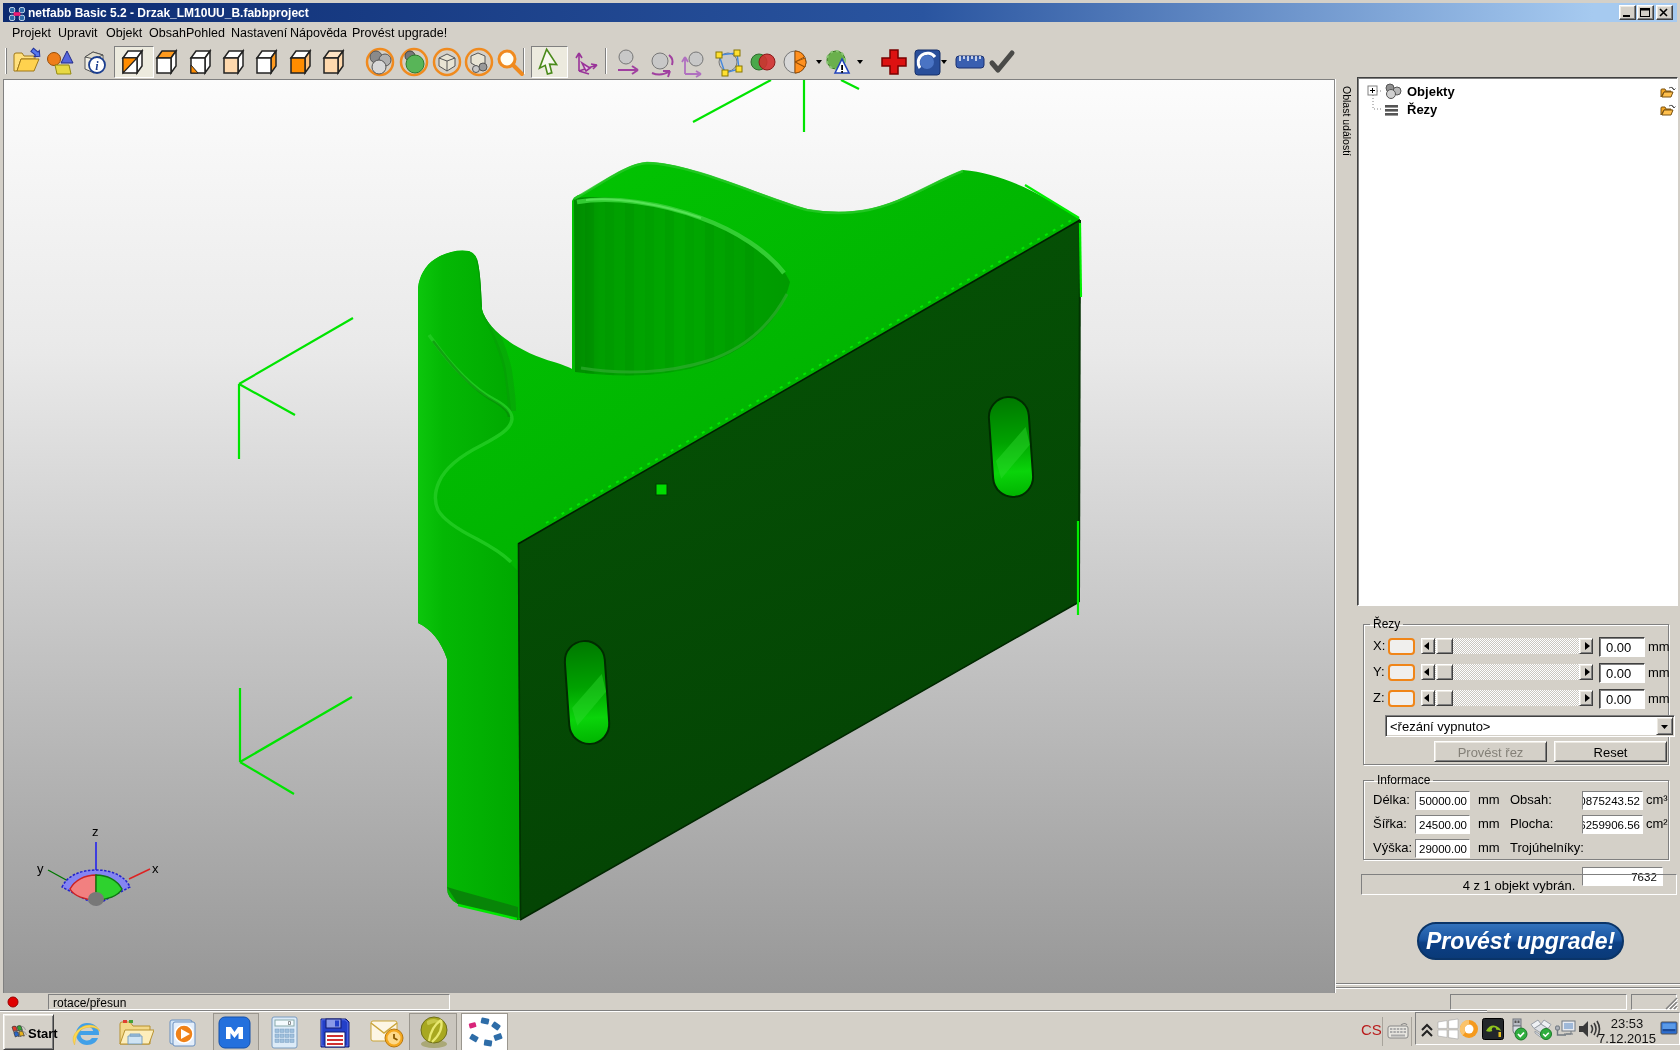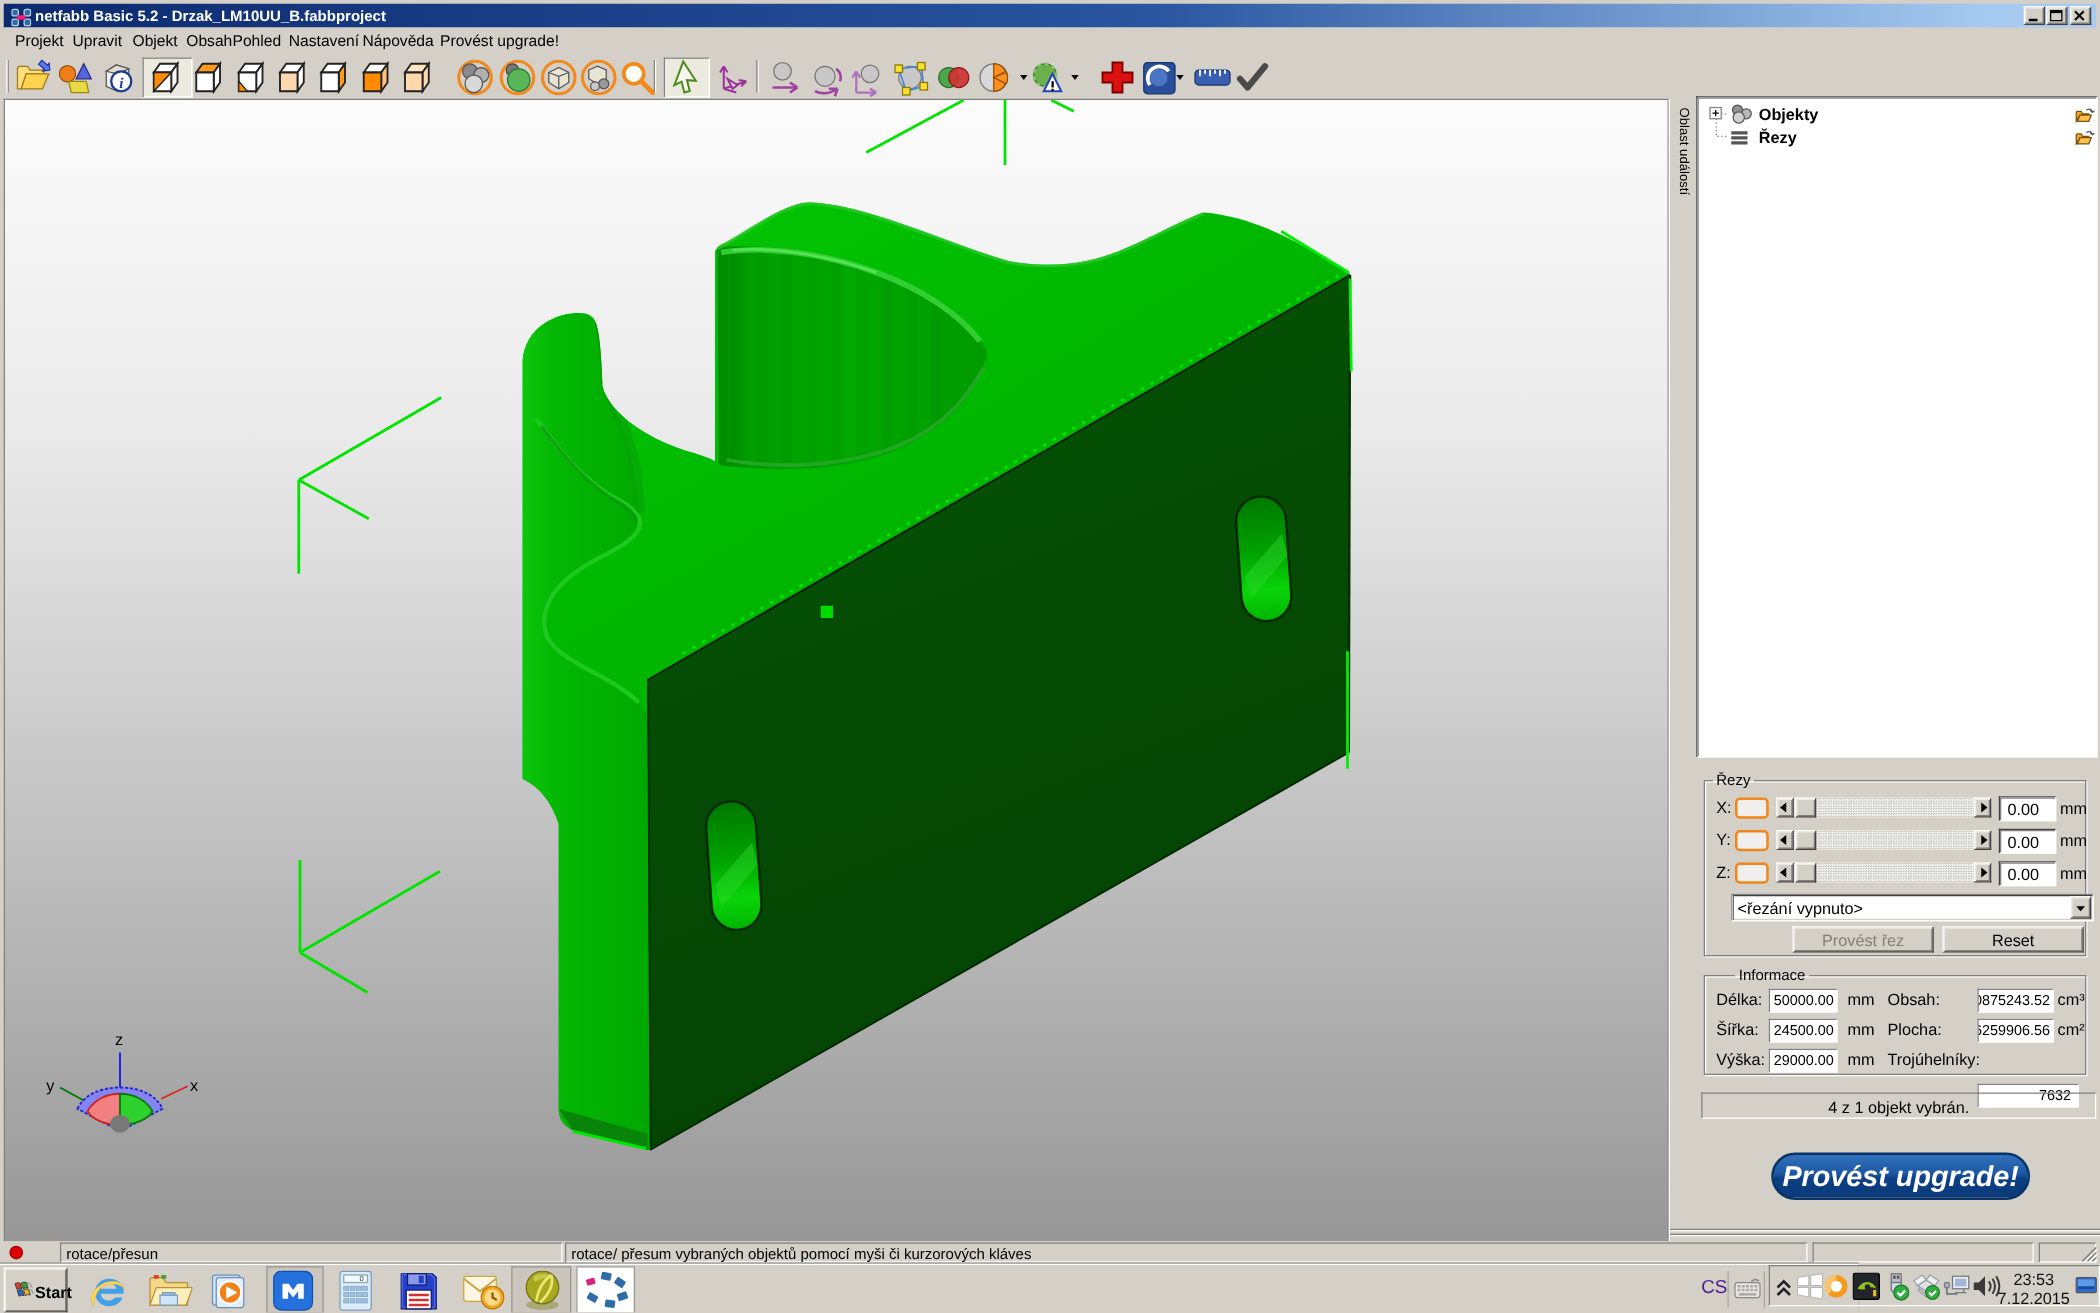--- a/index.html
+++ b/index.html
@@ -533,21 +533,21 @@
     <div class="abs raised" style="right:1px;top:1px;width:17px;height:18px;background:#d4d0c8">
       <svg width="15" height="16">
           <path d="M4 7 L11 7 L7.5 11 Z" fill="#000"></path>
         </svg>
     </div>
   </div>
   <div class="abs raised" style="left:99px;top:662px;width:113px;height:21px;background:#d4d0c8;font-size:13px;color:#848078;text-align:center;padding-top:3px">Provést řez</div>
   <div class="abs raised" style="left:219px;top:662px;width:113px;height:21px;background:#d4d0c8;font-size:13px;color:#000;text-align:center;padding-top:3px">Reset</div>
 
   <fieldset class="abs group" style="left:28px;top:694px;width:306px;height:87px;background:#d4d0c8">
-    <legend style="margin-left:24px;padding:0 3px">Informace</legend>
+    <legend style="margin-left:10px;padding:0 3px">Informace</legend>
   </fieldset>
   <div class="abs" style="left:38px;top:713px;font-size:13px">Délka:</div>
   <div class="abs" style="left:38px;top:737px;font-size:13px">Šířka:</div>
   <div class="abs" style="left:38px;top:761px;font-size:13px">Výška:</div>
   <div class="infobox abs" style="left:80px;top:712px;width:55px">
       <i>50000.00</i>
     </div>
   <div class="infobox abs" style="left:80px;top:736px;width:55px">
       <i>24500.00</i>
     </div>
@@ -578,23 +578,20 @@
   <div class="abs" style="left:1px;top:904px;width:344px;height:2px;border-top:1px solid #808080;border-bottom:1px solid #fff"></div>
   <div class="abs" style="left:1px;top:908px;width:344px;height:2px;border-top:1px solid #808080;border-bottom:1px solid #fff"></div>
 </div>
 <div id="statusbar" class="abs">
   <svg class="abs" style="left:4px;top:3px" width="12" height="12">
       <circle cx="6" cy="6" r="5" fill="#e00000" stroke="#900"></circle>
     </svg>
   <div class="spanel" style="left:45px;width:402px">
       <span style="position:absolute;left:4px;top:1px">rotace/přesun</span>
     </div>
-  <div class="spanel" style="left:449px;width:994px">
-      <span style="position:absolute;left:4px;top:1px">rotace/ přesum vybraných objektů pomocí myši či kurzorových kláves</span>
-    </div>
   <div class="spanel" style="left:1447px;width:177px"></div>
   <div class="spanel" style="left:1628px;width:46px"></div>
   <svg class="abs" style="left:1662px;top:4px" width="13" height="13" viewBox="0 0 13 13">
     <g stroke="#808080" stroke-width="1.4">
         <path d="M12 1 L1 12"></path>
         <path d="M12 5 L5 12"></path>
         <path d="M12 9 L9 12"></path>
       </g>
     <g stroke="#fff" stroke-width="1">
         <path d="M13 2 L2 13"></path>
@@ -698,21 +695,21 @@
     <g>
       <rect x="15" y="1" width="8" height="6" rx="1" fill="#2e6da8" transform="rotate(12 19 4)"></rect>
       <rect x="26" y="6" width="8" height="6" rx="1" fill="#2e6da8" transform="rotate(35 30 9)"></rect>
       <rect x="28" y="17" width="8" height="6" rx="1" fill="#2e6da8" transform="rotate(-20 32 20)"></rect>
       <rect x="18" y="23" width="8" height="6" rx="1" fill="#2e6da8" transform="rotate(8 22 26)"></rect>
       <rect x="4" y="18" width="8" height="6" rx="1" fill="#2e6da8" transform="rotate(30 8 21)"></rect>
       <rect x="3" y="6" width="7" height="5" rx="1" fill="#d8257a" transform="rotate(-15 6 8)"></rect>
     </g>
   </svg>
 
-  <span class="abs" style="left:1361px;top:9px;font-size:15px;color:#4c1d95">CS</span>
+  <span class="abs" style="left:1361px;top:9px;font-size:15px;color:#b91c1c">CS</span>
   <div class="abs" style="left:1382px;top:5px;width:1px;height:29px;background:#a8a49c"></div>
   <svg class="abs" style="left:1387px;top:9px" width="22" height="20" viewBox="0 0 22 20">
     <rect x="1" y="5" width="20" height="12" rx="2" fill="#e8e6e0" stroke="#888"></rect>
     <g fill="#aaa">
         <rect x="3" y="7" width="2.4" height="2"></rect>
         <rect x="6.4" y="7" width="2.4" height="2"></rect>
         <rect x="9.8" y="7" width="2.4" height="2"></rect>
         <rect x="13.2" y="7" width="2.4" height="2"></rect>
         <rect x="16.6" y="7" width="2.4" height="2"></rect>
     <rect x="3" y="10" width="2.4" height="2"></rect>

